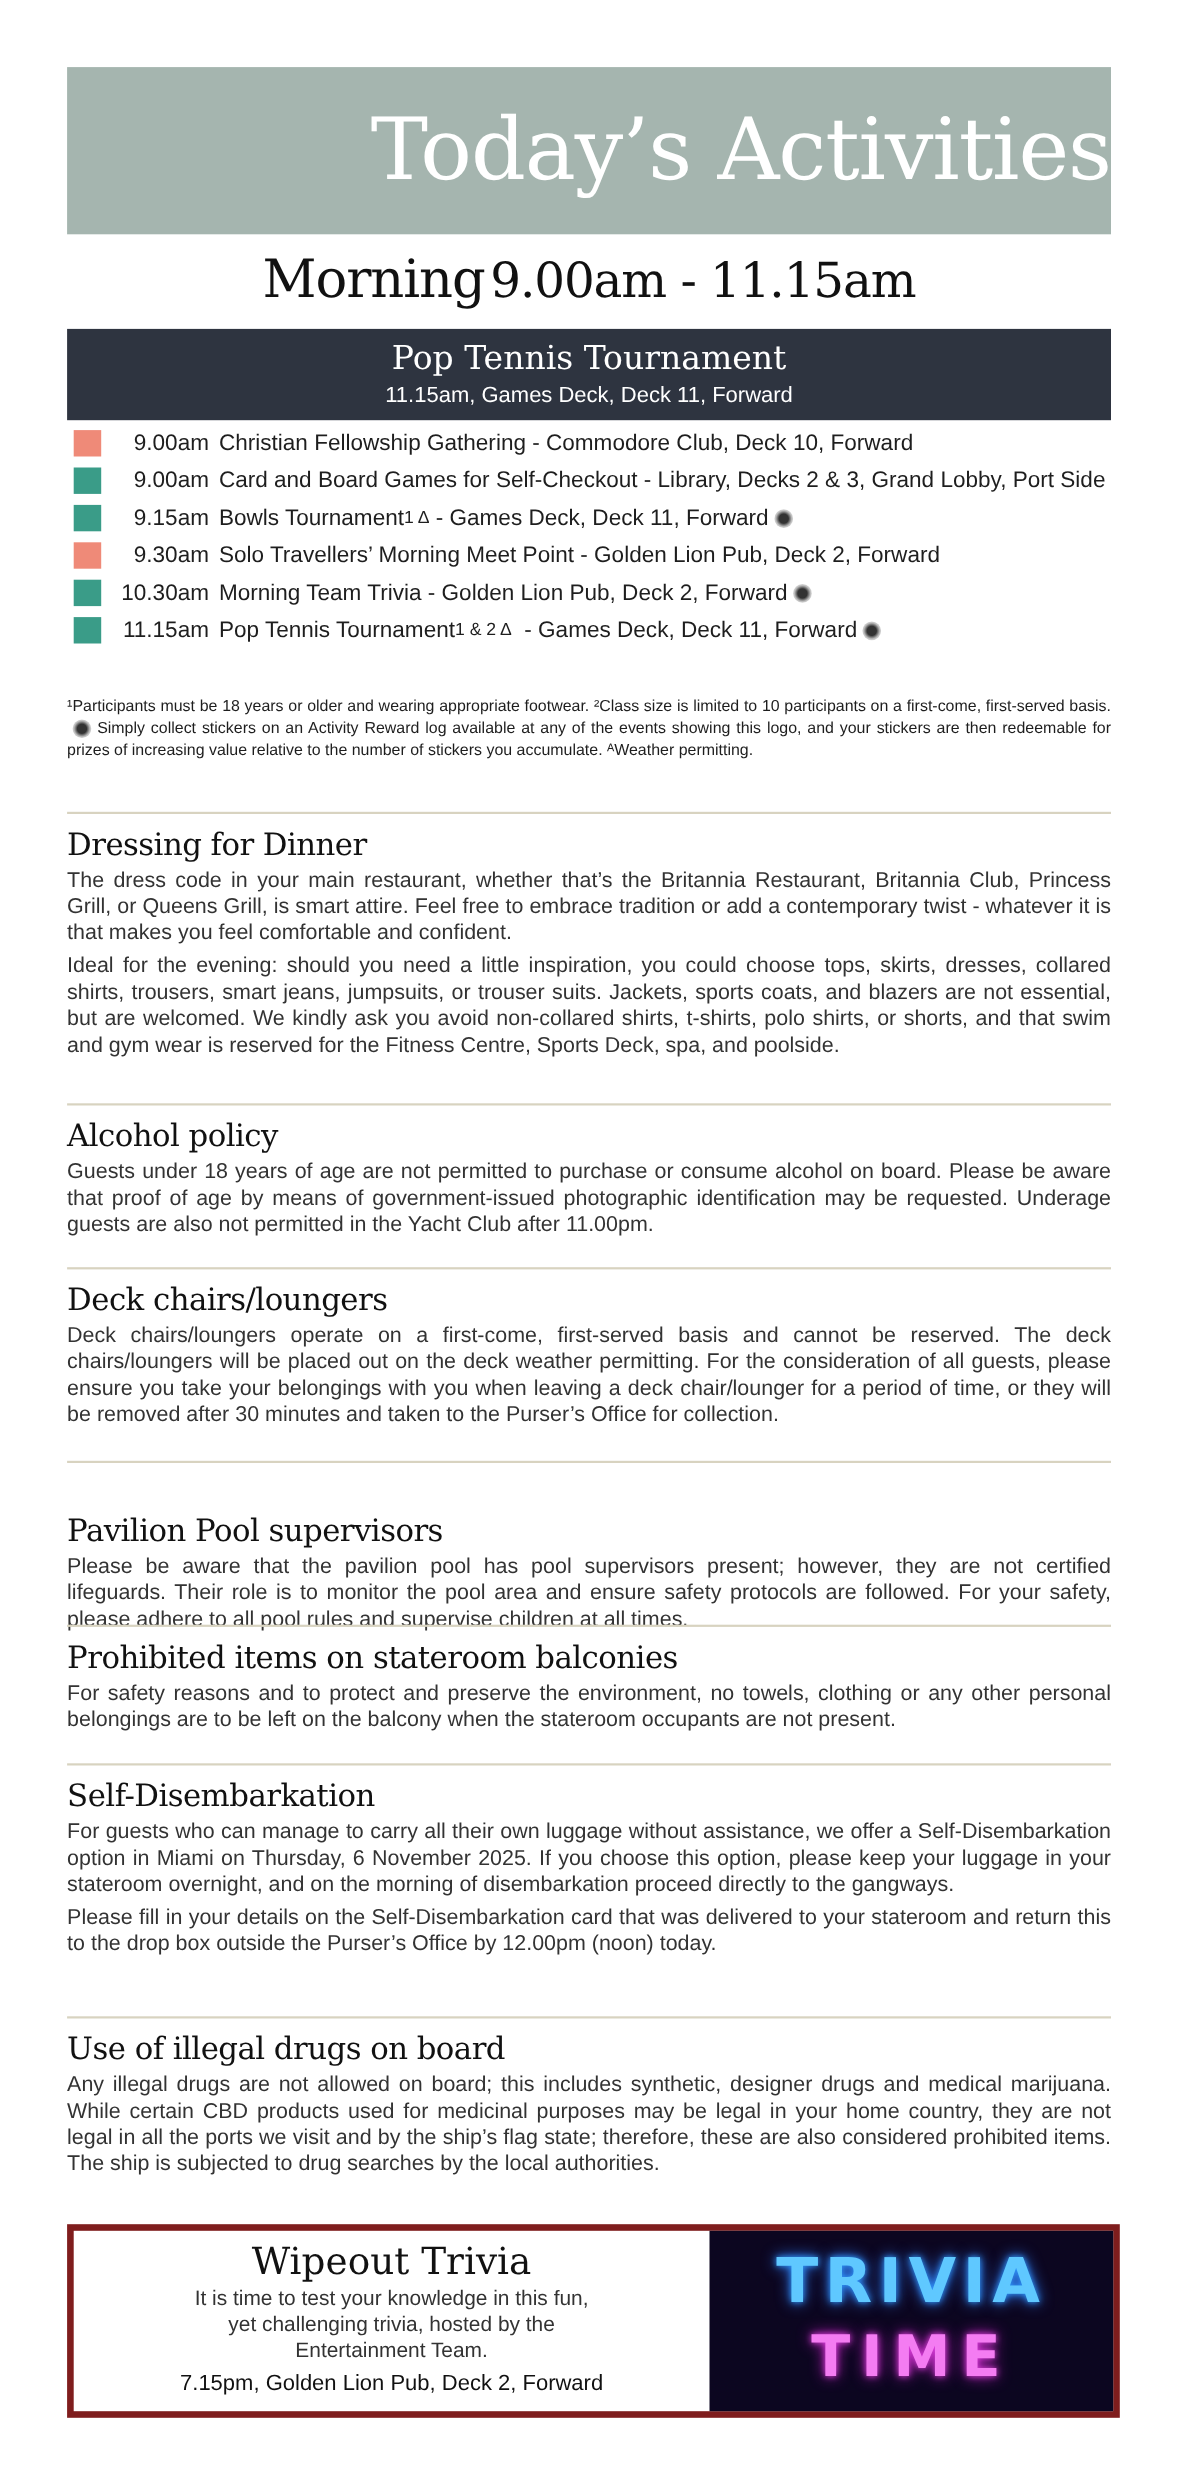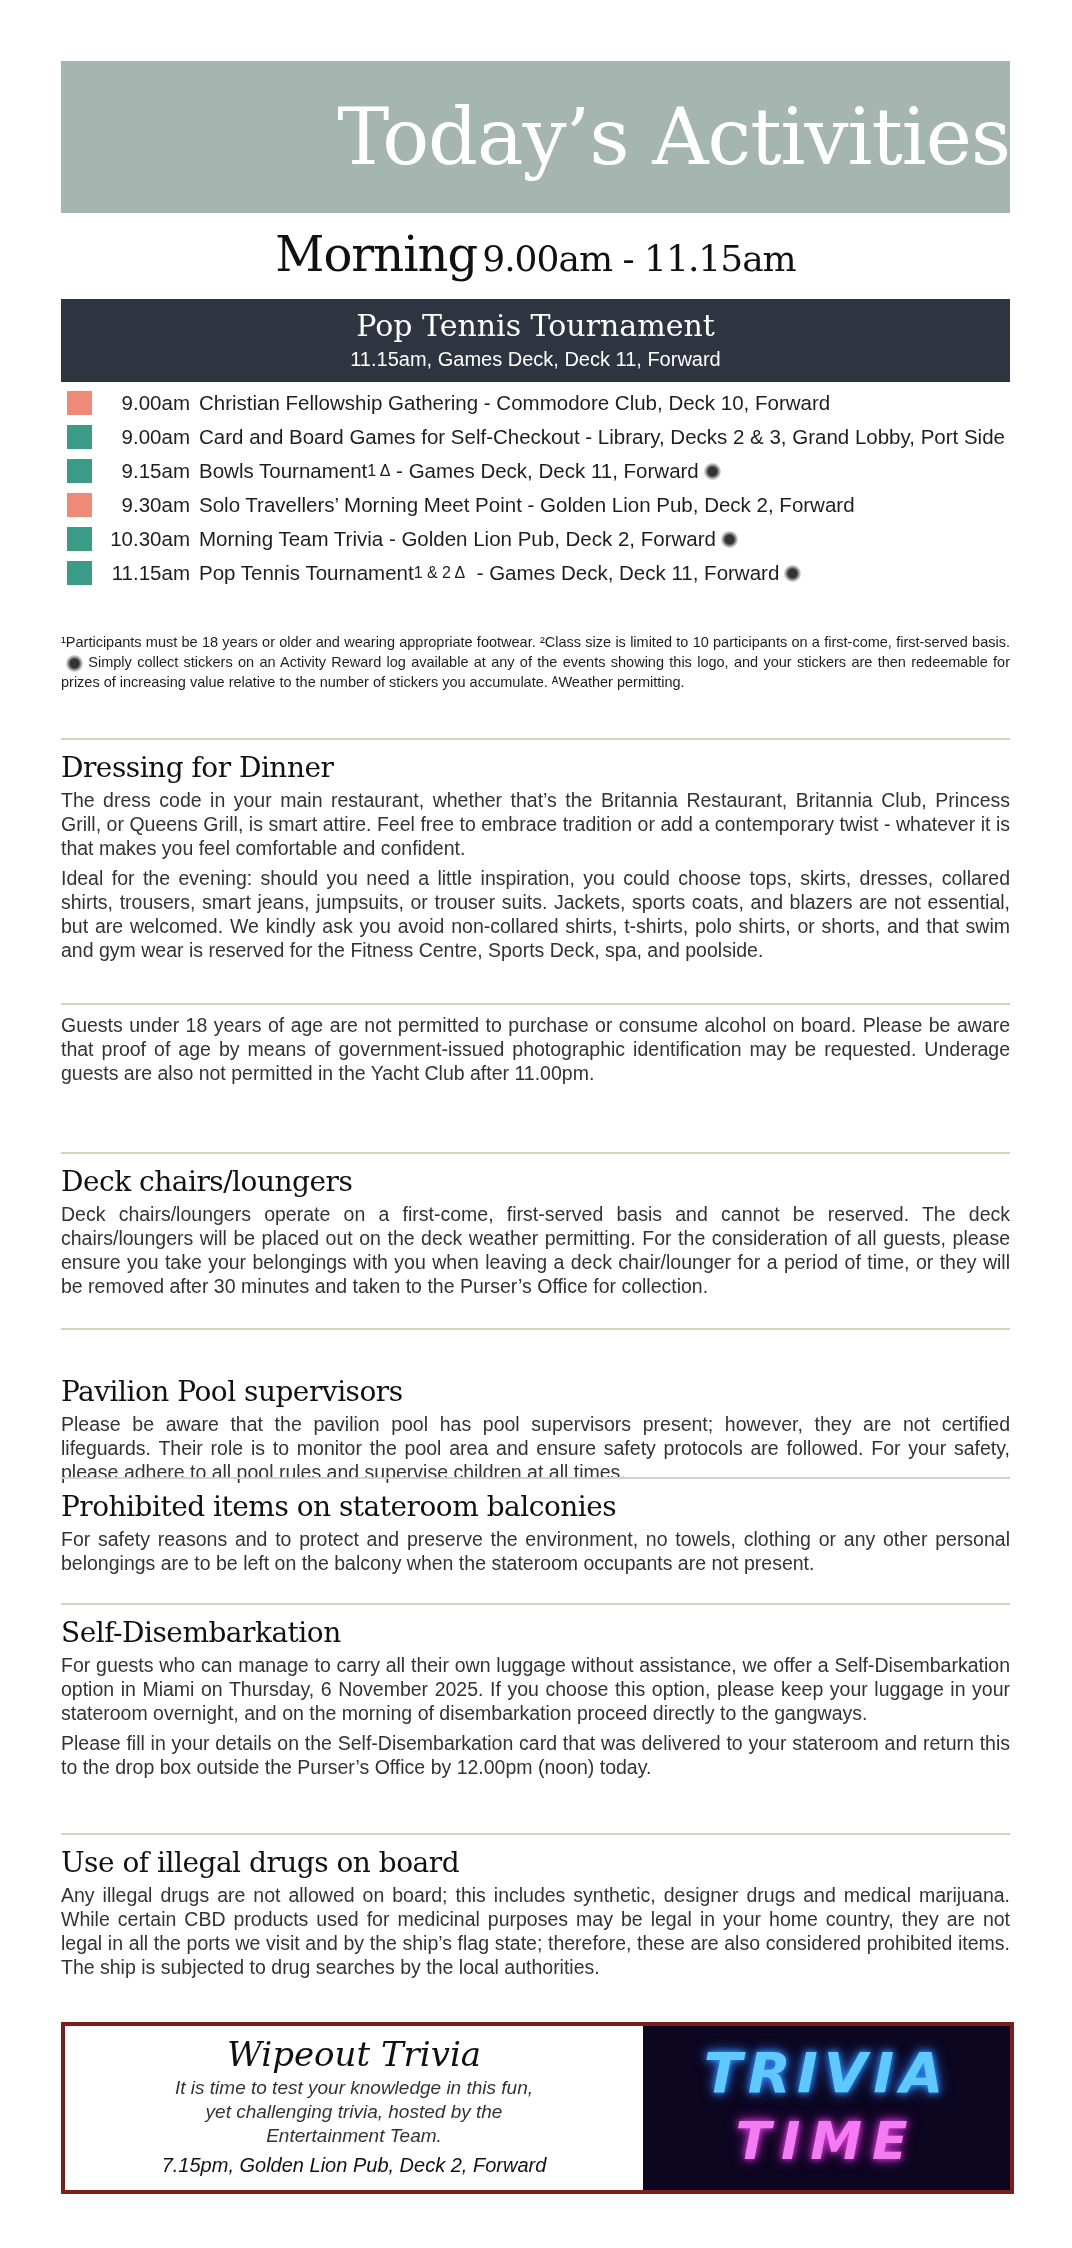--- a/index.html
+++ b/index.html
@@ -2,38 +2,38 @@
 <html><head>
 <meta charset="utf-8">
 <style>
   html, body { margin:0; padding:0; background:#ffffff; }
   body { width:1072px; height:2248px; position:relative; overflow:hidden; color:#2a2a2a; font-family:"Liberation Sans", sans-serif; }
   .page { position:absolute; left:61px; width:949px; top:0; }
   .banner { position:absolute; top:61px; left:0; width:949px; height:152px; background:#a5b5af; display:flex; align-items:center; justify-content:flex-end; }
   .banner h1 { margin:0; color:#fff; font-family:"DejaVu Serif", serif; font-weight:normal; font-size:78px; letter-spacing:-1px; }
   .period { position:absolute; top:226px; left:0; width:949px; text-align:center; font-family:"DejaVu Serif", serif; color:#111; }
   .period .p-name { font-size:48px; letter-spacing:-1px; }
-  .period .p-time { font-size:36px; letter-spacing:-1px;margin-top:16px; }
+  .period .p-time { font-size:44px; letter-spacing:-1px;margin-top:16px; }
   .feature { position:absolute; top:299px; left:0; width:949px; height:83px; background:#2e3440; color:#fff; text-align:center; }
   .feature .f-title { font-family:"DejaVu Serif", serif; font-size:30px; margin-top:8px; line-height:38px; }
   .feature .f-sub { font-size:20px; line-height:28px; }
   .acts { position:absolute; top:386px; left:0; width:949px; }
   .act { height:34px; display:flex; align-items:center; font-size:20.5px; color:#1e1e1e; }
   .sq { width:25px; height:24px; margin-left:6px; margin-right:10px; flex:none; }
   .sq.coral { background:#ef8a78; }
   .sq.teal { background:#3a9c88; }
   .act .time { display:inline-block; width:88px; text-align:right; margin-right:9px; }
   .sticker { display:inline-block; width:17px; height:17px; border-radius:50%; background:radial-gradient(circle,#333 35%,#bbb 60%,#eee 80%); margin-left:5px; vertical-align:middle; }
   sup { font-size:16px; }
   .footnote { position:absolute; top:632px; left:0; width:949px; font-size:14.5px; line-height:20px; color:#1e1e1e; text-align:justify; }
   .rule { position:absolute; left:0; width:949px; height:2px; background:#d8d3c0; }
   .sec { position:absolute; left:0; width:949px; }
   .sec h2 { margin:0; font-family:"DejaVu Serif", serif; font-weight:normal; font-size:28px; color:#111; line-height:40px; letter-spacing:-0.5px; }
   .sec p { margin:0 0 6px 0; font-size:19.5px; line-height:24px; color:#333; text-align:justify; }
-  .trivia { position:absolute; top:2022px; left:0; width:945px; height:164px; border:4px solid #7f1d1d; background:#fff;font-style:italic; }
+  .trivia { position:absolute; top:2022px; left:0; width:945px; height:164px; border:6px solid #7f1d1d; background:#fff; }
   .trivia .t-text { position:absolute; left:0; top:0; width:578px; height:164px; text-align:center; }
   .trivia .t-title { font-family:"DejaVu Serif", serif; font-size:34px; margin-top:6px; line-height:44px; color:#111; }
   .trivia .t-desc { font-size:19px; line-height:24px; color:#333; width:360px; margin:0 auto; }
   .trivia .t-when { font-size:20px; line-height:30px; color:#111; margin-top:2px; }
   .trivia .t-img { position:absolute; right:0; top:0; width:367px; height:164px; background:#0c0620; display:flex; flex-direction:column; align-items:center; justify-content:center; }
   .t-img .neon1 { font-family:"DejaVu Sans", sans-serif; font-weight:bold; font-size:56px; letter-spacing:6px; color:#5fc8ff; text-shadow:0 0 6px #2f9bff, 0 0 14px #2f7bff; line-height:66px; }
   .t-img .neon2 { font-family:"DejaVu Sans", sans-serif; font-weight:bold; font-size:52px; letter-spacing:10px; color:#f47cf2; text-shadow:0 0 6px #e040e0, 0 0 14px #c020c0; line-height:70px; }
 </style>
 </head>
 <body>
@@ -107,20 +107,21 @@
 
   <div id="sections">
       <div class="rule" style="top: 738px;"></div>
       <div class="sec" style="top: 748px;">
         <h2>Dressing for Dinner</h2>
         <p>The dress code in your main restaurant, whether that’s the Britannia Restaurant, Britannia Club, Princess Grill, or Queens Grill, is smart attire. Feel free to embrace tradition or add a contemporary twist - whatever it is that makes you feel comfortable and confident.</p>
         <p>Ideal for the evening: should you need a little inspiration, you could choose tops, skirts, dresses, collared shirts, trousers, smart jeans, jumpsuits, or trouser suits. Jackets, sports coats, and blazers are not essential, but are welcomed. We kindly ask you avoid non-collared shirts, t-shirts, polo shirts, or shorts, and that swim and gym wear is reserved for the Fitness Centre, Sports Deck, spa, and poolside.</p>
       </div>
       <div class="rule" style="top: 1003px;"></div>
       <div class="sec" style="top: 1013px;">
+        <h2>Alcohol policy</h2>
         <p>Guests under 18 years of age are not permitted to purchase or consume alcohol on board. Please be aware that proof of age by means of government-issued photographic identification may be requested. Underage guests are also not permitted in the Yacht Club after 11.00pm.</p>
       </div>
       <div class="rule" style="top: 1152px;"></div>
       <div class="sec" style="top: 1162px;">
         <h2>Deck chairs/loungers</h2>
         <p>Deck chairs/loungers operate on a first-come, first-served basis and cannot be reserved. The deck chairs/loungers will be placed out on the deck weather permitting. For the consideration of all guests, please ensure you take your belongings with you when leaving a deck chair/lounger for a period of time, or they will be removed after 30 minutes and taken to the Purser’s Office for collection.</p>
       </div>
       <div class="rule" style="top: 1328px;"></div>
       <div class="sec" style="top: 1372px;">
         <h2>Pavilion Pool supervisors</h2>

